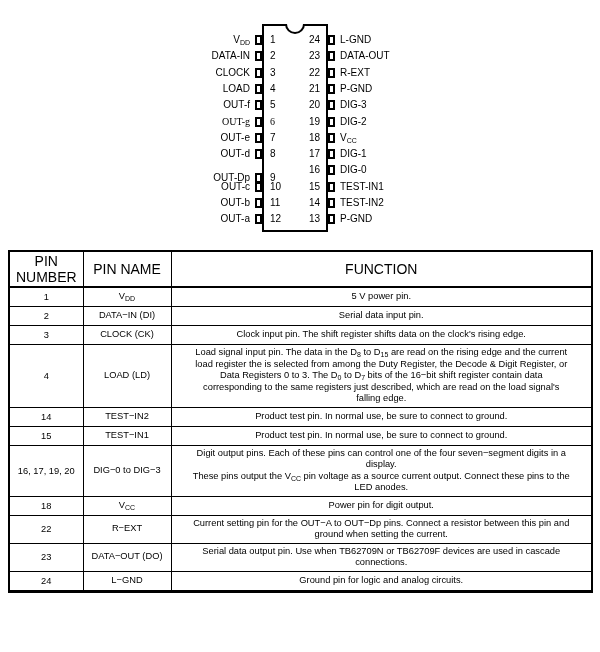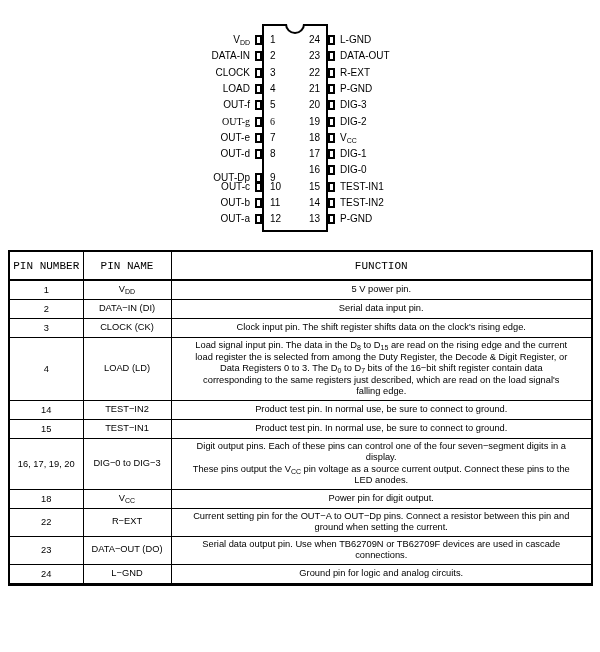--- a/index.html
+++ b/index.html
@@ -38,21 +38,21 @@
   
   .table-wrap { position:absolute; left:8px; top:250px; width:585px; }
   table.pin-table {
     border-collapse:collapse; width:100%; table-layout:fixed;
     border:2px solid #000; border-bottom-width:3px;
   }
   .pin-table col.c1 { width:74px; }
   .pin-table col.c2 { width:88px; }
   .pin-table th {
     border:1px solid #000; border-bottom:2px solid #000;
-    height:25px; font-size:11px; font-weight:normal; text-align:center;font-family:Liberation Mono, monospace;
+    height:25px; font-size:14px; font-weight:normal; text-align:center;
   }
   .pin-table td {
     border:1px solid #000; font-size:9.3px; vertical-align:middle;
     padding:3px 4px; height:12px;
   }
   .pin-table td.num  { text-align:center; }
   .pin-table td.name { text-align:center; line-height:11.5px; }
   .pin-table td.func { text-align:center; padding:2px 20px; line-height:11.5px; }
 </style>
 </head>

